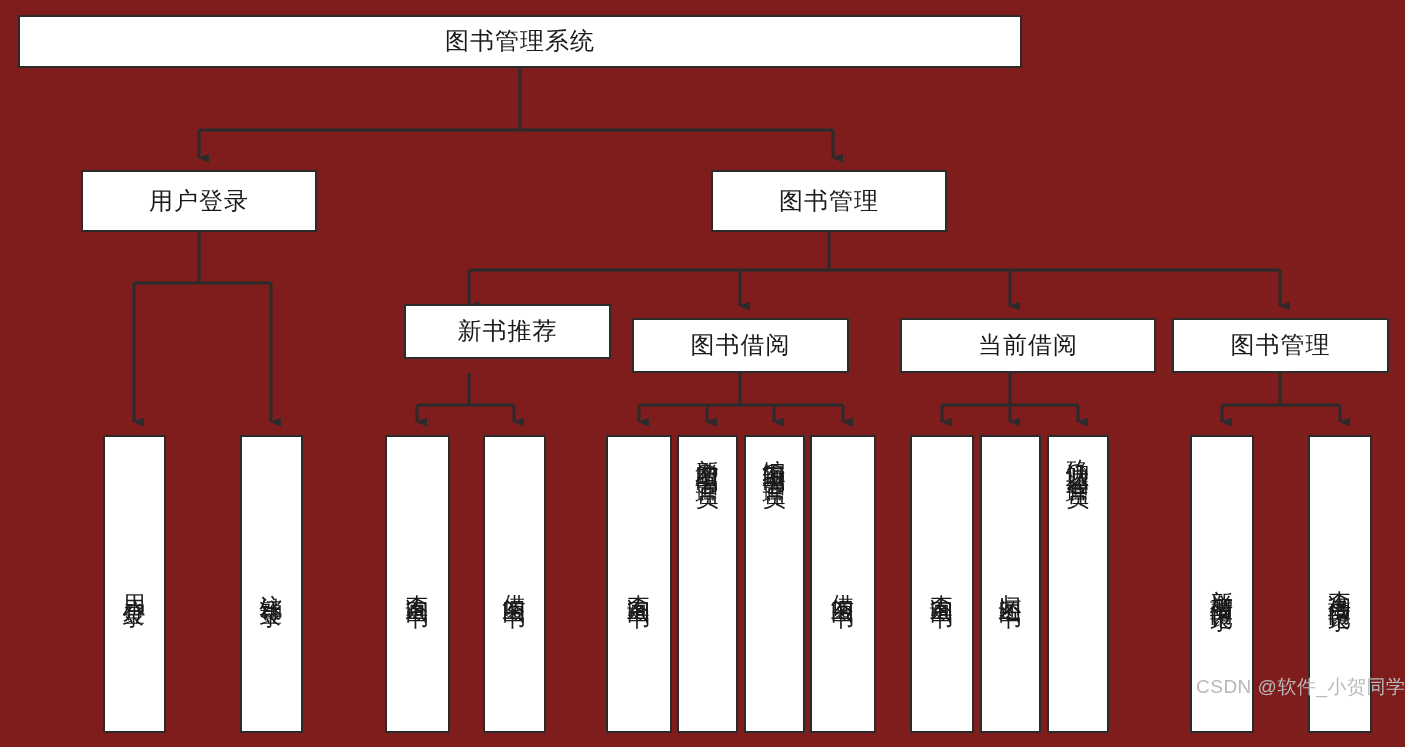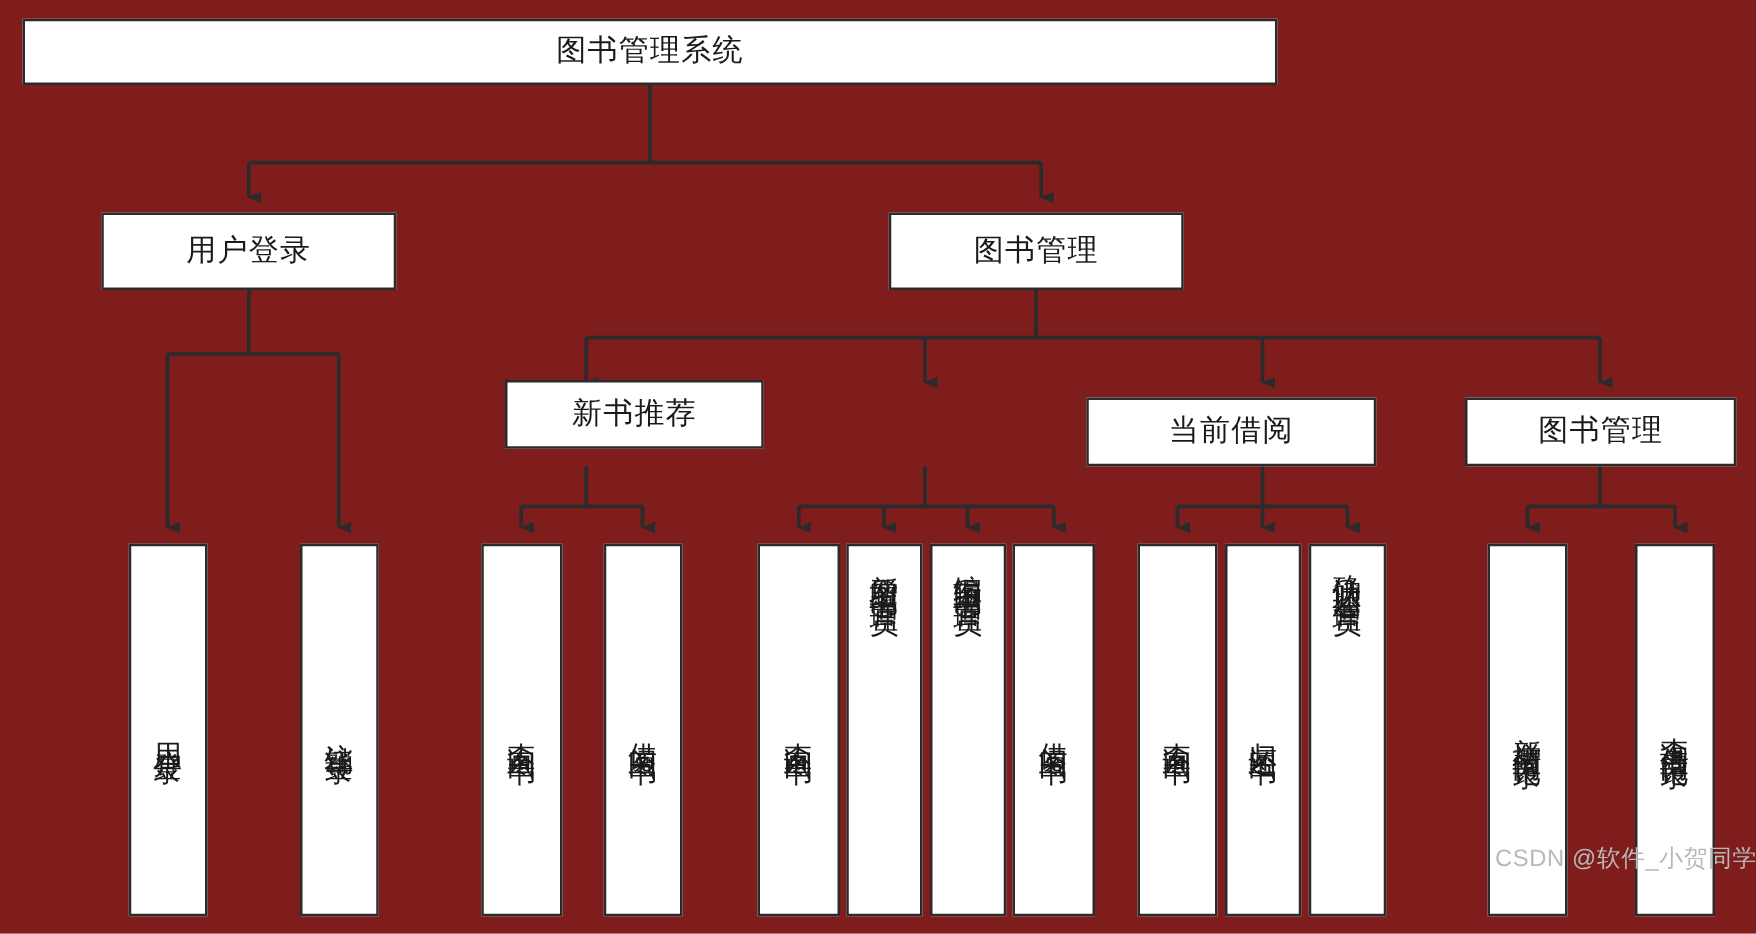--- a/index.html
+++ b/index.html
@@ -138,21 +138,24 @@
   <div class="node h" style="left:81px; top:170px; width:236px; height:62px;">
     <span class="label">用户登录</span>
   </div>
   <div class="node h" style="left:711px; top:170px; width:236px; height:62px;">
     <span class="label">图书管理</span>
   </div>
 
   <div class="node h" style="left:361px; top:304px; width:207px; height:55px;margin-left:43px;">
     <span class="label">新书推荐</span>
   </div>
-  <div class="node h" style="left:869px; top:318px; width:232px; height:55px;">
+  <div class="node h" style="left:632px; top:318px; width:217px; height:55px;">
+    <span class="label">图书借阅</span>
+  </div>
+  <div class="node h" style="left:900px; top:318px; width:256px; height:55px;">
     <span class="label">当前借阅</span>
   </div>
   <div class="node h" style="left:1172px; top:318px; width:217px; height:55px;">
     <span class="label">图书管理</span>
   </div>
 
   <div class="node v center" style="left:103px; top:435px; width:63px; height:298px;">
     <span class="label">用户登录</span>
   </div>
   <div class="node v center" style="left:240px; top:435px; width:63px; height:298px;">

